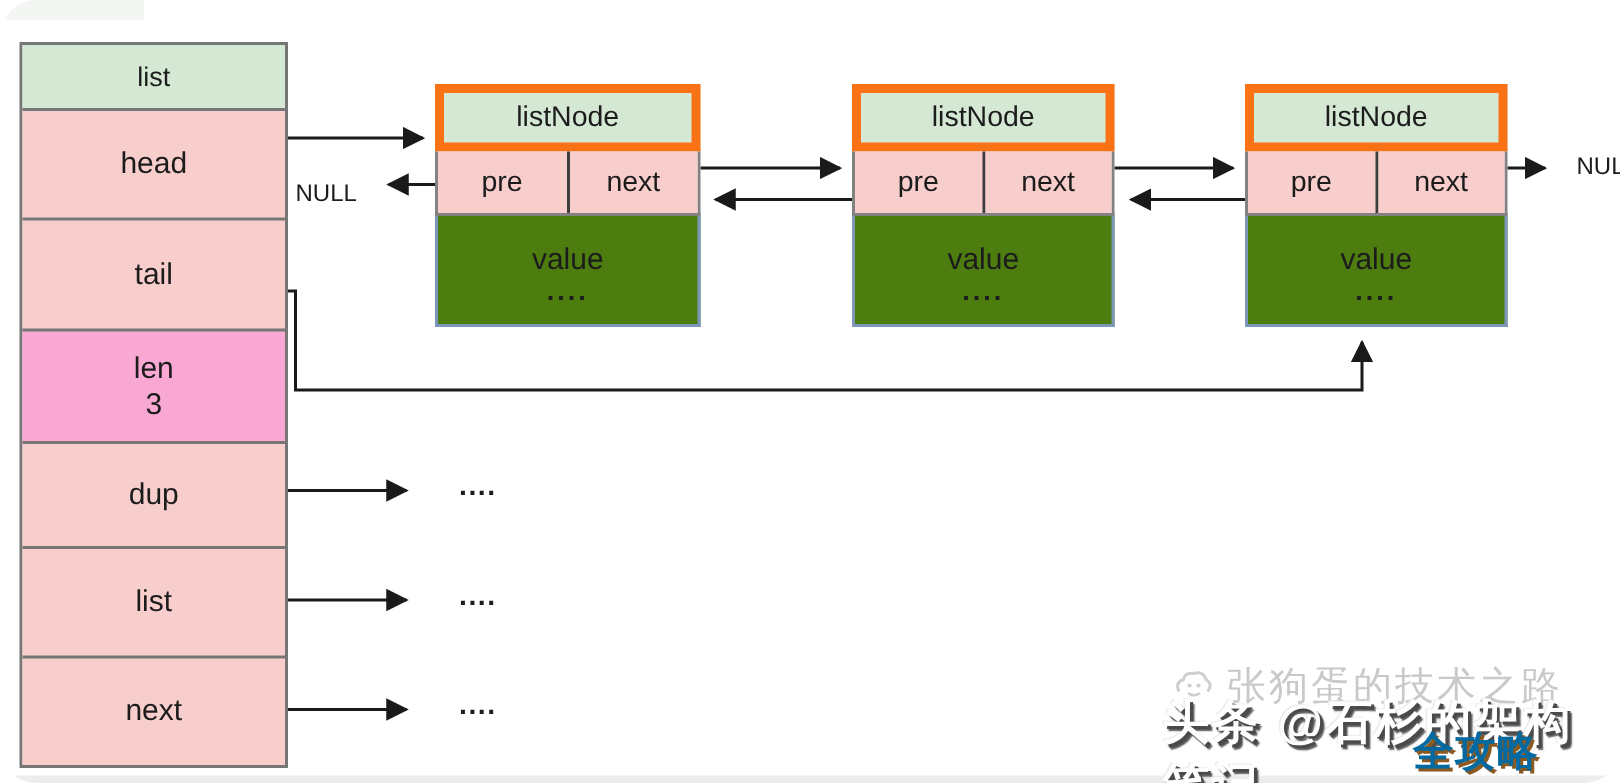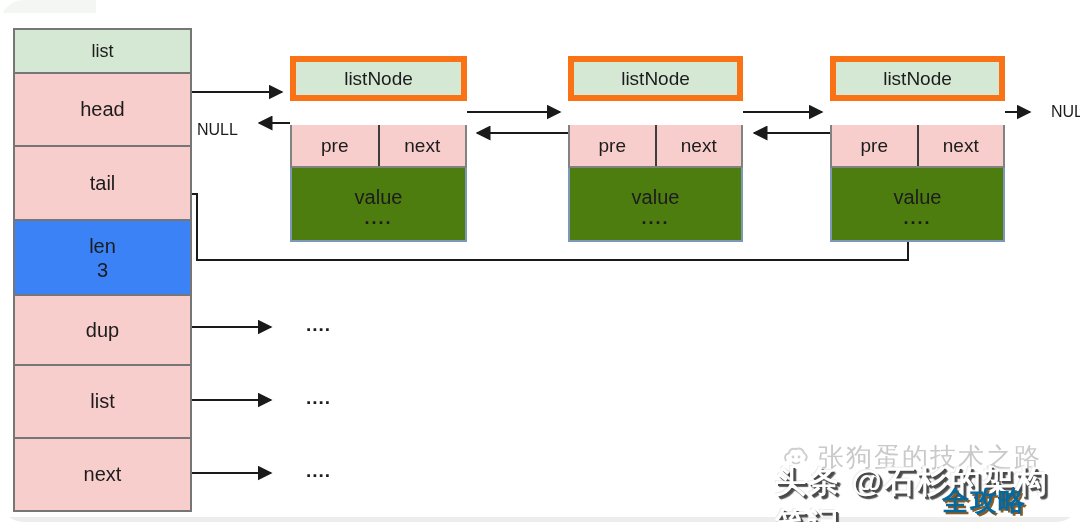--- a/index.html
+++ b/index.html
@@ -8,29 +8,29 @@
   .strip-top{position:absolute;left:0;top:0;width:96px;height:13px;background:#f3f6f2;}
   .strip-bottom{position:absolute;left:0;top:517px;width:1080px;height:5px;background:#ededed;}
 
   
   .list-table{position:absolute;left:13px;top:28px;width:179px;border:2px solid #767676;box-sizing:border-box;}
   .cell{display:flex;align-items:center;justify-content:center;box-sizing:border-box;
         font-size:20px;color:#1c1c1c;border-top:2px solid #767676;}
   .cell:first-child{border-top:none;}
   .green{background:#d5e8d4;}
   .pink{background:#f8cecc;}
-  .blue{background:#3b82f6;}
+  .blue{background:#f9a8d4;}
   .cell.title{font-size:18px;}
   .len-cell{flex-direction:column;line-height:1.2;}
 
   
   .node{position:absolute;top:56px;box-sizing:border-box;}
   .node .ntitle{height:45px;background:#d5e8d4;border:6px solid #f97316;box-sizing:border-box;
         display:flex;align-items:center;justify-content:center;font-size:19px;color:#1c1c1c;}
-  .node .nrow{height:43px;display:flex;border:2px solid #828282;border-top:none;box-sizing:border-box;margin-top:24px;}
+  .node .nrow{height:43px;display:flex;border:2px solid #828282;border-top:none;box-sizing:border-box;}
   .node .nrow .half{flex:1;background:#f8cecc;display:flex;align-items:center;justify-content:center;
         font-size:19px;color:#1c1c1c;box-sizing:border-box;}
   .node .nrow .half.first{border-right:2px solid #3d3d3d;}
   .node .nvalue{height:74px;background:#4d7c0f;border:2px solid #7d97bb;border-top:none;box-sizing:border-box;
         display:flex;flex-direction:column;align-items:center;justify-content:center;font-size:20px;color:#1c1c1c;}
   .node .nvalue .dots{font-weight:bold;font-size:18px;letter-spacing:2px;margin-top:4px;line-height:10px;}
 
   .arrows{position:absolute;left:0;top:0;pointer-events:none;}
 
   .floating{position:absolute;color:#1c1c1c;white-space:nowrap;}

